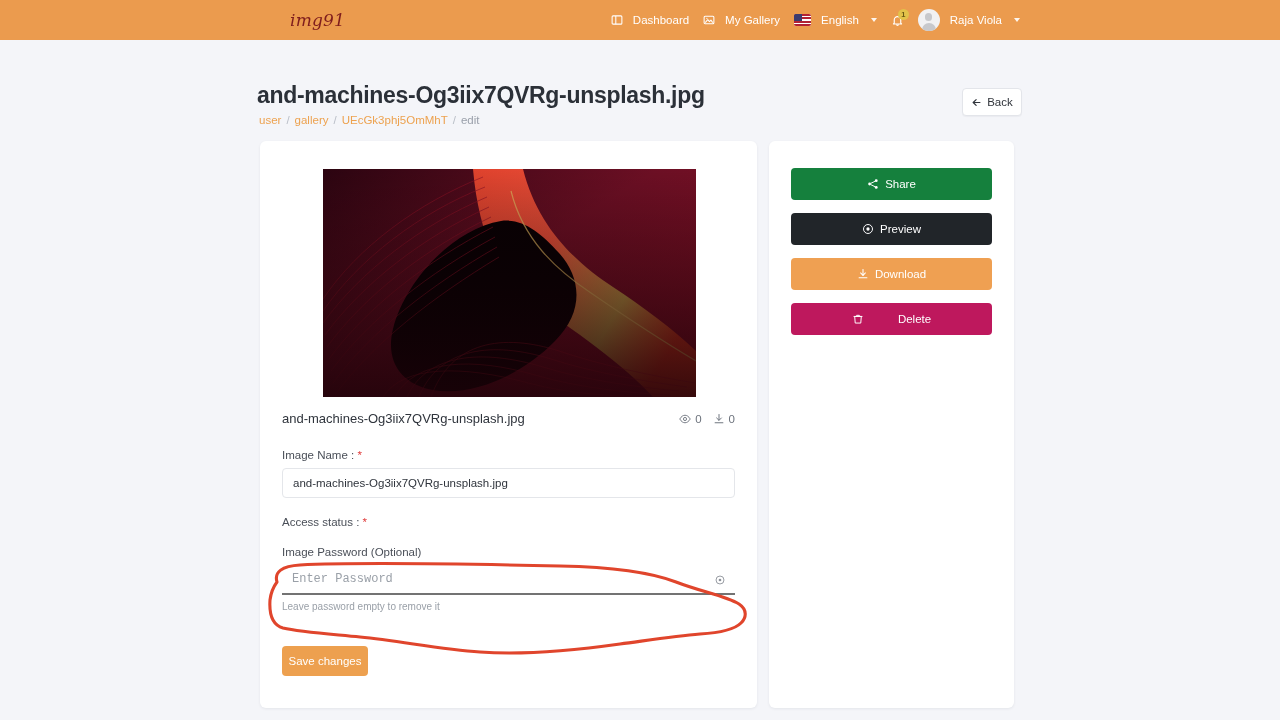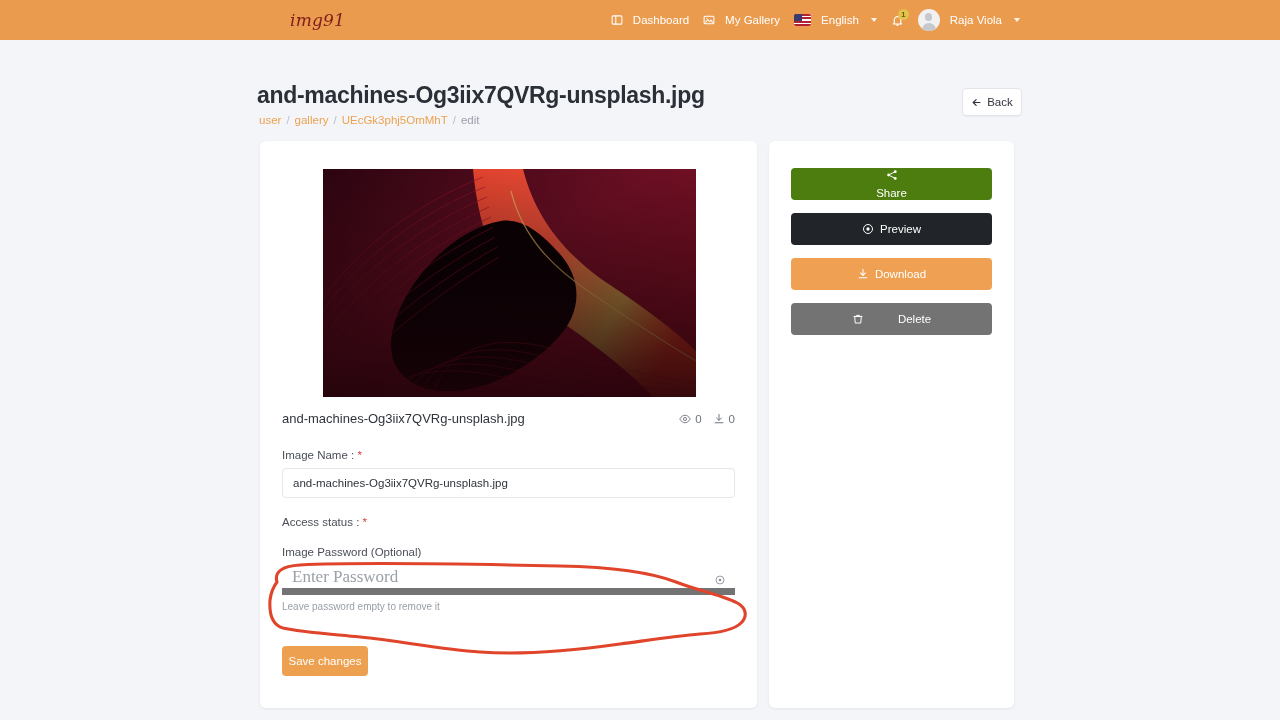--- a/index.html
+++ b/index.html
@@ -226,26 +226,26 @@
     width: 0; height: 0;
     border-left: 4px solid transparent;
     border-right: 4px solid transparent;
     border-top: 5px solid #6f757e;
   }
   .group { margin-bottom: 18px; }
   .pwd-wrap { position: relative; }
   .pwd-input {
     width: 453px; height: 30px;
     border: none;
-    border-bottom: 7px solid #737373;
+    border-bottom: 2px solid #737373;
     background: transparent;
-    font-size: 17px;
+    font-size: 12px;
     color: #2f343c;
     padding: 0 30px 0 10px;
-    font-family: Liberation Serif, serif;
+    font-family: Liberation Mono, monospace;
     outline: none;
   }
   .pwd-input::placeholder { color: #9aa0a8; }
   .pwd-eye {
     position: absolute;
     right: 9px; top: 8px;
     color: #8c9199;
     cursor: pointer;
     line-height: 1;
   }
@@ -281,24 +281,24 @@
     border: none;
     color: #ffffff;
     font-size: 11.5px;
     display: flex;
     align-items: center;
     justify-content: center;
     gap: 6px;
     cursor: pointer;
     font-family: "Liberation Sans", sans-serif;
   }
-  .act-share   { background: #4d7c0f; flex-direction: column; }
+  .act-share   { background: #15803d; }
   .act-preview { background: #212529; }
   .act-download{ background: #efa052; }
-  .act-delete  { background: #737373; gap: 34px; }
+  .act-delete  { background: #be185d; gap: 34px; }
 
   
   .annotation {
     position: absolute;
     left: 0; top: 0;
     width: 1280px; height: 720px;
     pointer-events: none;
     z-index: 50;
   }
 </style>

